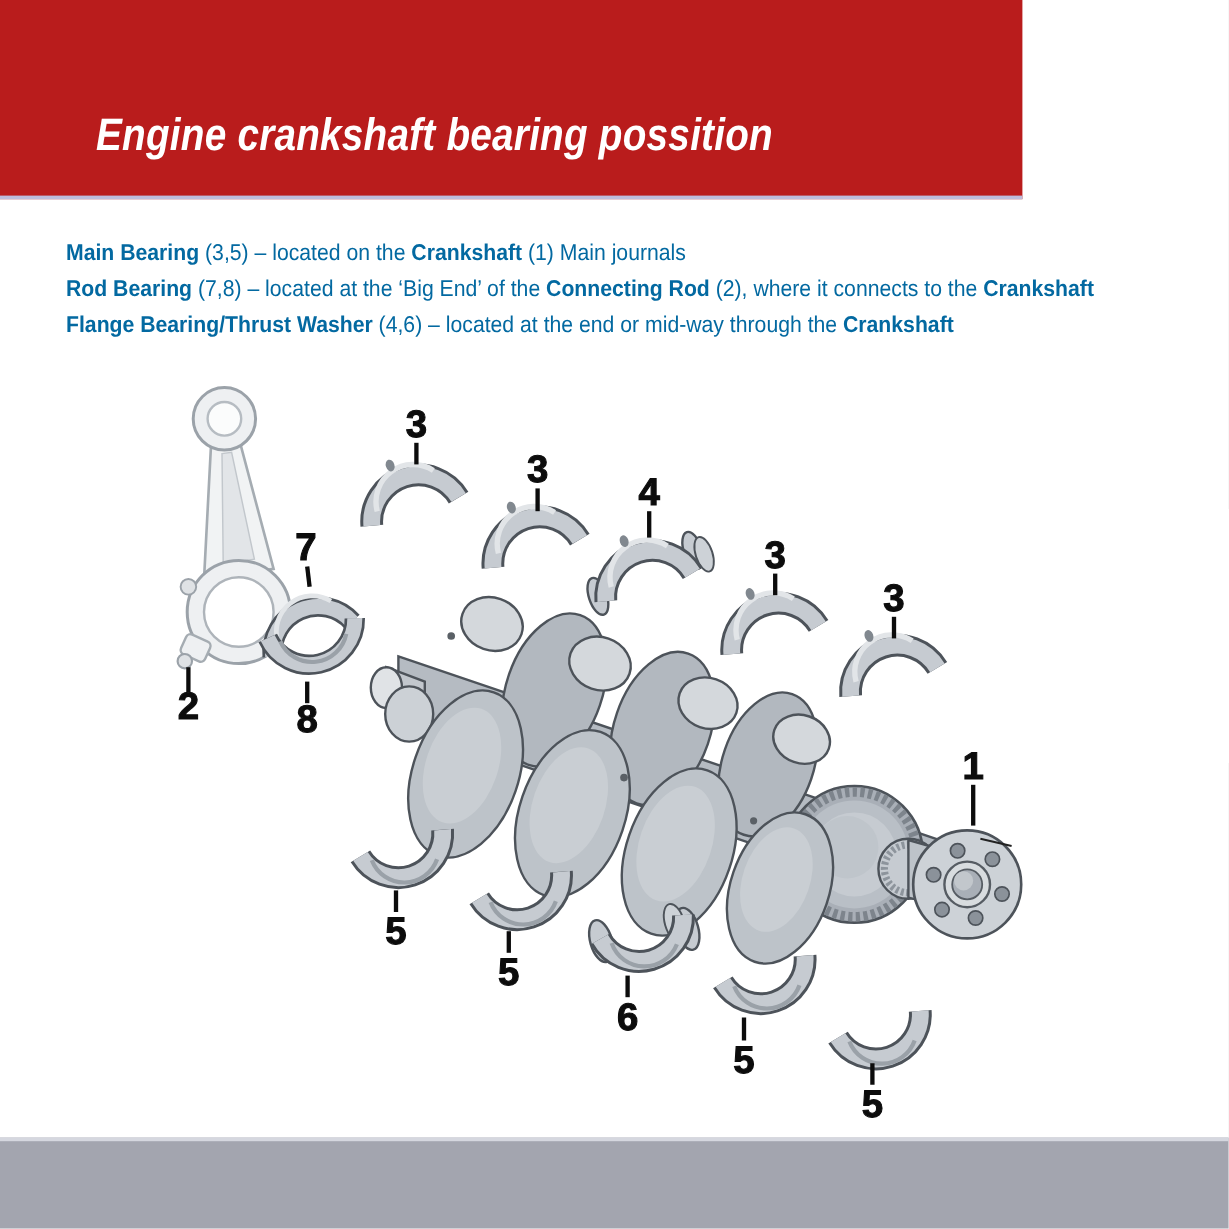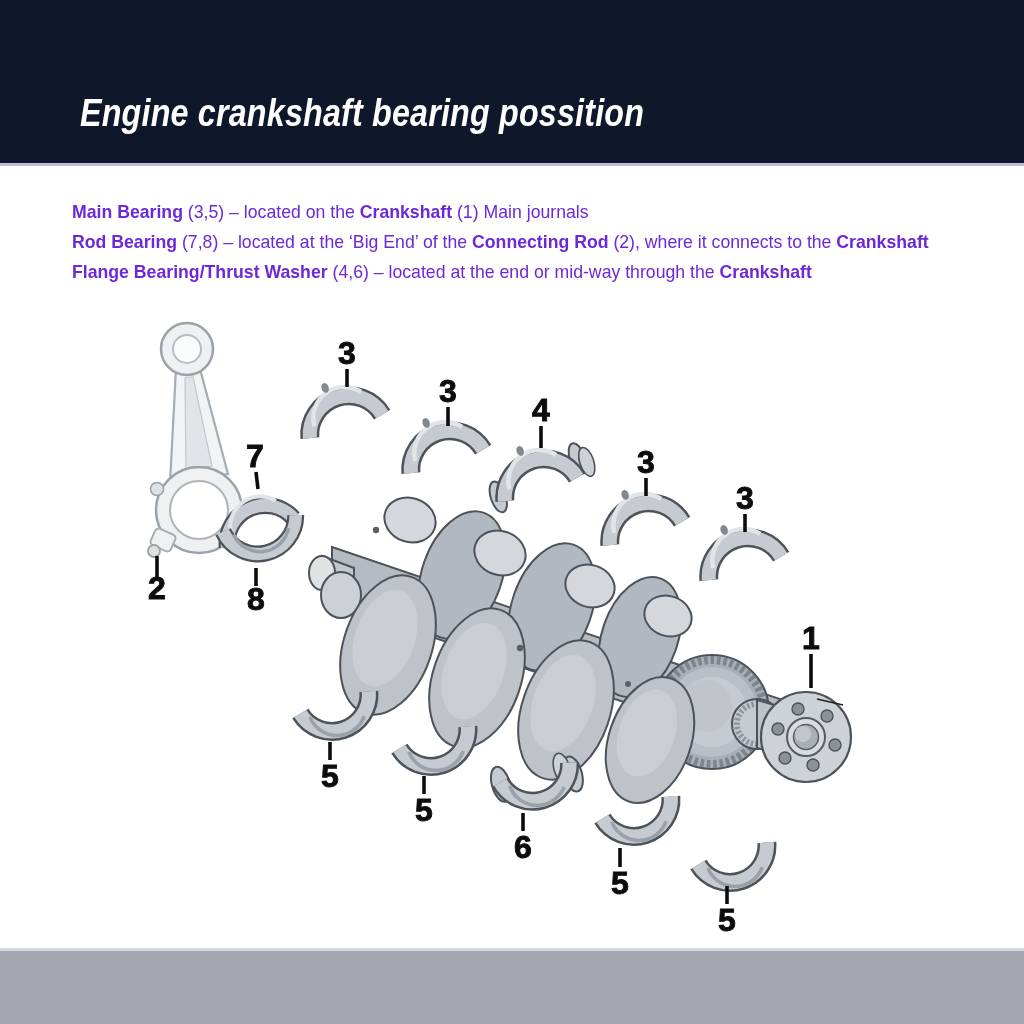--- a/index.html
+++ b/index.html
@@ -3,32 +3,32 @@
 <meta charset="utf-8">
 <style>
   html,body{margin:0;padding:0;background:#e8e8e8;}
   .page{
     position:relative;width:1024px;height:1024px;overflow:hidden;
     background:#ffffff;font-family:"Liberation Sans",sans-serif;
     margin:0 auto;
   }
   
   .banner{
-    position:absolute;left:0;top:0;width:1024px;height:163px;
-    background:#0f172a;border-bottom:3px solid #bdbcdb;
+    position:absolute;left:0;top:0;width:852px;height:163px;
+    background:#b91c1c;border-bottom:3px solid #bdbcdb;
   }
   .banner .title{
     position:absolute;left:80px;top:93px;
     font-size:38px;line-height:40px;font-weight:bold;font-style:italic;
     color:#ffffff;white-space:nowrap;letter-spacing:.2px;
     transform:scaleX(.85);transform-origin:left top;
   }
   
   .desc{
-    position:absolute;left:72px;top:197px;color:#6d28d9;
+    position:absolute;left:55px;top:197px;color:#0369a1;
   }
   .desc .line{
     font-size:19px;line-height:30px;white-space:nowrap;
     transform:scaleX(.93);transform-origin:left top;
   }
   .desc b{font-weight:bold;}
   
   svg.diagram{position:absolute;left:0;top:0;width:1024px;height:1024px;}
   svg .co{
     font-family:"Liberation Sans",sans-serif;

